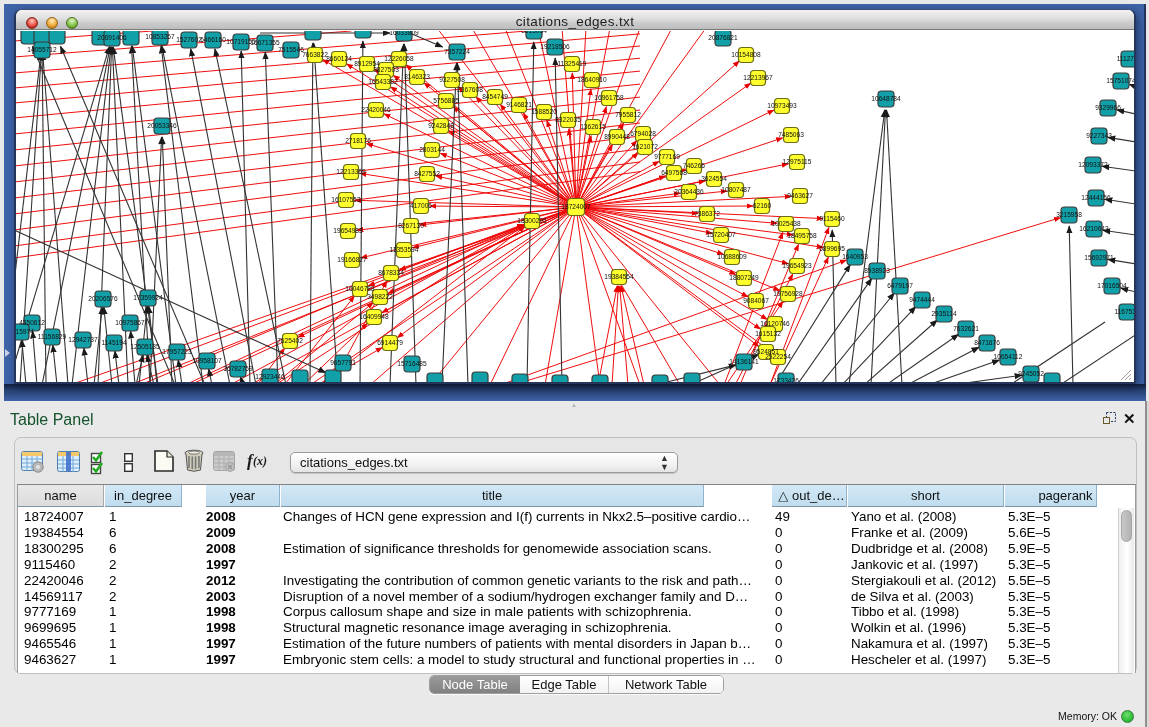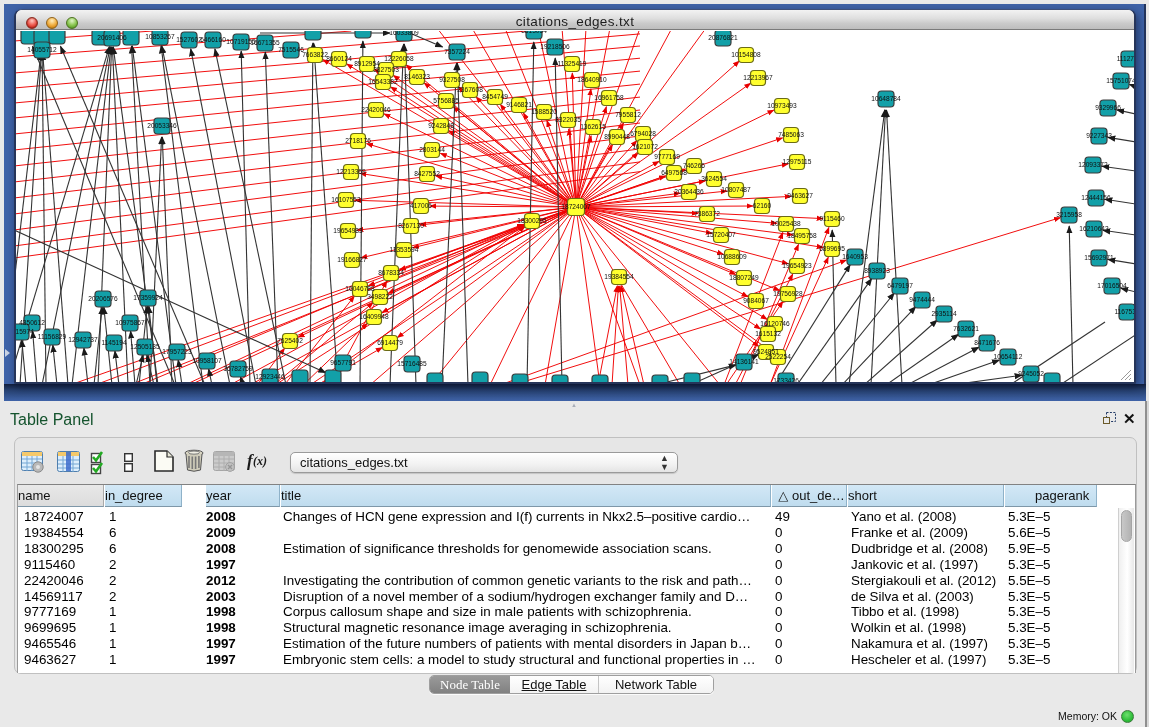--- a/index.html
+++ b/index.html
@@ -46,45 +46,45 @@
   border:1px solid #9a9a9a; border-radius:5px;
   background:linear-gradient(#ffffff,#f2f2f2 60%,#e4e4e4);
   font-size:13px; color:#111; line-height:19px; padding-left:9px;
   box-shadow:0 1px 1px rgba(0,0,0,.15); }
 #combo .updn { position:absolute; right:8px; top:1px; font-size:9px; color:#333; line-height:9px; }
 
 #tbl { position:absolute; left:2px; top:46px; width:1119px; height:189px;
   background:#fff; border-top:1px solid #828282; border-left:1px solid #9a9a9a; border-right:1px solid #9a9a9a; }
 .hd { position:absolute; top:0; height:22px; background:linear-gradient(#d3e8f6,#bfdcee);
   border-right:1px solid #8fb2c9; border-bottom:1px solid #7e97a8;
-  font-size:13px; color:#111; line-height:22px; overflow:hidden; }
+  font-size:13px; color:#111; text-align:center; line-height:22px; overflow:hidden; }
 #hd1 { left:0px; width:86px; background:linear-gradient(#e8e8e8,#dcdcdc); border-right:1px solid #a9a9a9; }
 #hd2 { left:87px; width:77px; }
 #hd3 { left:188px; width:74px; }
-#hd4 { left:263px; width:490px; }
+#hd4 { left:263px; width:423px; }
 #hd5 { left:754px; width:75px; text-align:center; padding-left:5px; }
 #hd6 { left:830px; width:156px; }
 #hd7 { left:987px; width:92px;padding-left:30px; }
 .trow { position:absolute; left:0; width:1100px; height:15.9px; font-size:13.4px; color:#000; }
 .trow span { position:absolute; top:0; line-height:15.9px; white-space:nowrap; overflow:hidden; }
 .c1 { left:6px; width:82px; } .c2 { left:91px; width:90px; }
 .c3 { left:188px; width:70px;font-weight:bold; } .c4 { left:265px; width:482px; }
 .c5 { left:757px; width:70px; } .c6 { left:833px; width:162px; }
 .c7 { left:990px; width:92px; }
 #vsb { position:absolute; right:1px; top:23px; width:16px; height:165px;
   background:linear-gradient(90deg,#efefef,#ffffff 55%,#e8e8e8); border-left:1px solid #cfcfcf; }
 #vsb .thumb { position:absolute; left:2px; top:2px; width:11px; height:32px;
   background:linear-gradient(90deg,#c8c8c8,#b2b2b2); border-radius:6px; border:1px solid #a5a5a5; }
 
 #tabs { position:absolute; left:414px; top:237px; height:19px; border:1px solid #9f9f9f;
   border-radius:5px; overflow:hidden; background:#fff; font-size:13px;
   box-shadow:0 1px 0 rgba(255,255,255,.8); }
 .tab { float:left; height:19px; line-height:18px; text-align:center; color:#111; }
-#tab1 { width:80px; background:linear-gradient(#9a9a9a,#7e7e7e); color:#fff;font-family:Liberation Serif, serif; }
-#tab2 { width:89px; border-right:1px solid #c4c4c4; background:linear-gradient(#ffffff,#f1f1f1);text-decoration:underline; }
+#tab1 { width:90px; background:linear-gradient(#9a9a9a,#7e7e7e); color:#fff; }
+#tab2 { width:89px; border-right:1px solid #c4c4c4; background:linear-gradient(#ffffff,#f1f1f1); }
 #tab3 { width:114px; background:linear-gradient(#ffffff,#f1f1f1); }
 #mem { position:absolute; right:32px; top:309px; font-size:10.5px; color:#111; }
 #memdot { position:absolute; right:15px; top:309px; width:13px; height:13px; border-radius:50%;
   background:radial-gradient(circle at 45% 35%,#6fdf6f,#2fbe3a 60%,#23a32e); border:1px solid #3a7a3a; }
 </style></head>
 <body>
 <div id="stage">
   <div id="desk"></div>
   <div id="deskline"></div>
   <div id="sidearr"></div>
@@ -720,21 +720,21 @@
             <span class="c5">0</span>
             <span class="c6">Tibbo et al. (1998)</span>
             <span class="c7">5.3E–5</span>
           </div>
 <div class="trow" style="top:135.3px">
             <span class="c1">9699695</span>
             <span class="c2">1</span>
             <span class="c3">1998</span>
             <span class="c4">Structural magnetic resonance image averaging in schizophrenia.</span>
             <span class="c5">0</span>
-            <span class="c6">Wolkin et al. (1998)</span>
+            <span class="c6">Wolkin et al. (1996)</span>
             <span class="c7">5.3E–5</span>
           </div>
 <div class="trow" style="top:151.2px">
             <span class="c1">9465546</span>
             <span class="c2">1</span>
             <span class="c3">1997</span>
             <span class="c4">Estimation of the future numbers of patients with mental disorders in Japan b…</span>
             <span class="c5">0</span>
             <span class="c6">Nakamura et al. (1997)</span>
             <span class="c7">5.3E–5</span>

